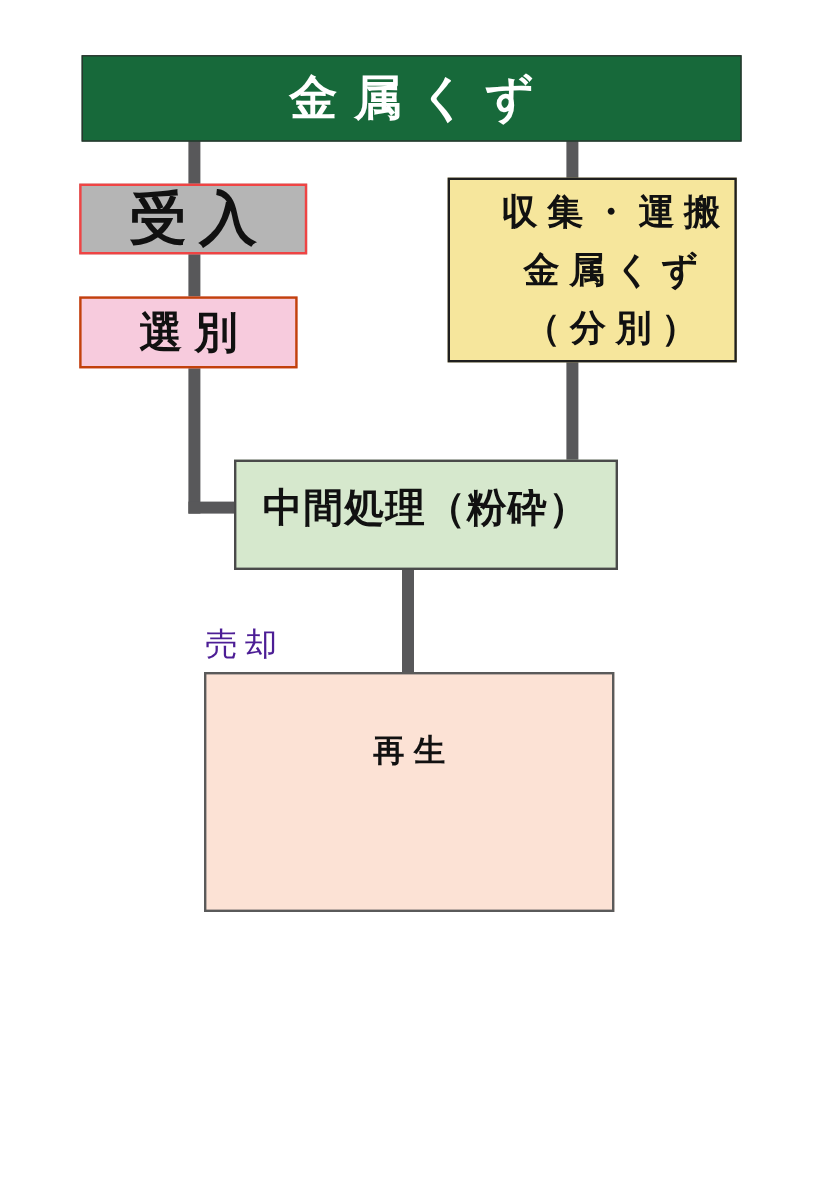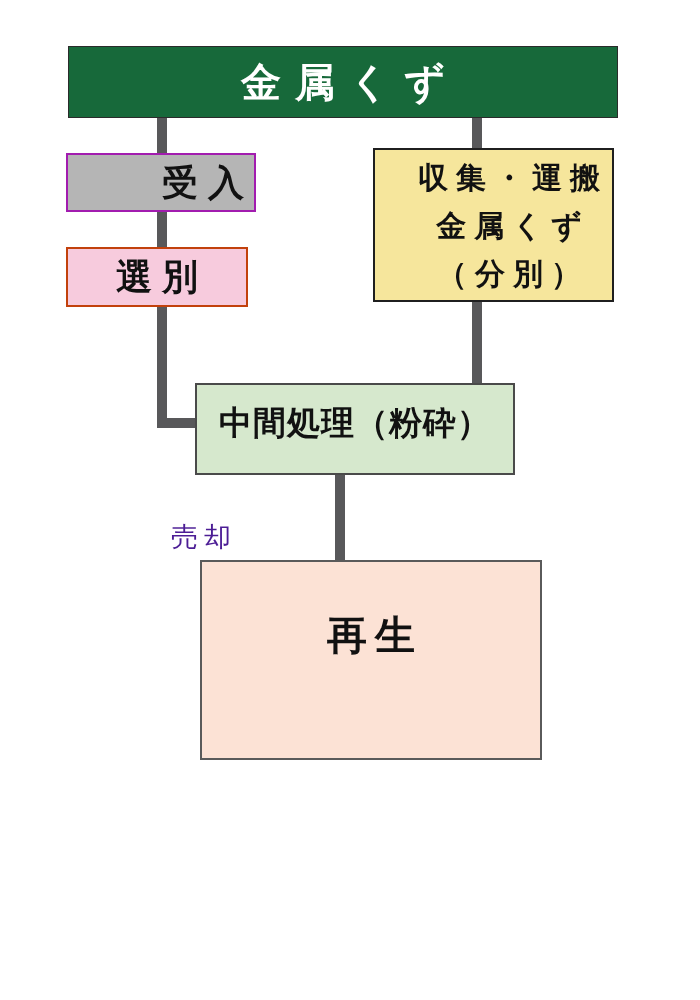--- a/index.html
+++ b/index.html
@@ -36,26 +36,25 @@
     left: 68px; top: 46px; width: 550px; height: 72px;
     border: 1px solid #2b2b2b;
     color: #ffffff;
     font-size: 40px;
     letter-spacing: 14px;
     text-indent: 14px;
     line-height: 70px;
   }
   .node-accept {
     left: 66px; top: 153px; width: 190px; height: 59px;
-    border: 2px solid #a21caf;
-    font-size: 36px;
+    border: 2px solid #ef4444;
+    font-size: 48px;
     letter-spacing: 10px;
     text-indent: 10px;
     line-height: 55px;
-    text-align: right;
   }
   .node-sort {
     left: 66px; top: 247px; width: 182px; height: 60px;
     border: 2px solid #c2410c;
     font-size: 36px;
     letter-spacing: 10px;
     text-indent: 10px;
     line-height: 56px;
   }
   .node-collect {
@@ -70,25 +69,24 @@
   .node-intermediate {
     left: 195px; top: 383px; width: 320px; height: 92px;
     border: 2px solid #4a4a4a;
     font-size: 33px;
     letter-spacing: 1px;
     line-height: 76px;
   }
   .node-recycle {
     left: 170px; top: 560px; width: 342px; height: 200px;
     border: 2px solid #5a5a5a;
-    font-size: 40px;
+    font-size: 26px;
     letter-spacing: 8px;
     text-indent: 8px;
     padding-top: 46px;
-    margin-left: 30px;
   }
   .sale-annotation {
     position: absolute;
     left: 171px; top: 519px;
     z-index: 2;
     color: #4c1d95;
     font-size: 27px;
     font-weight: 500;
     letter-spacing: 6px;
   }

